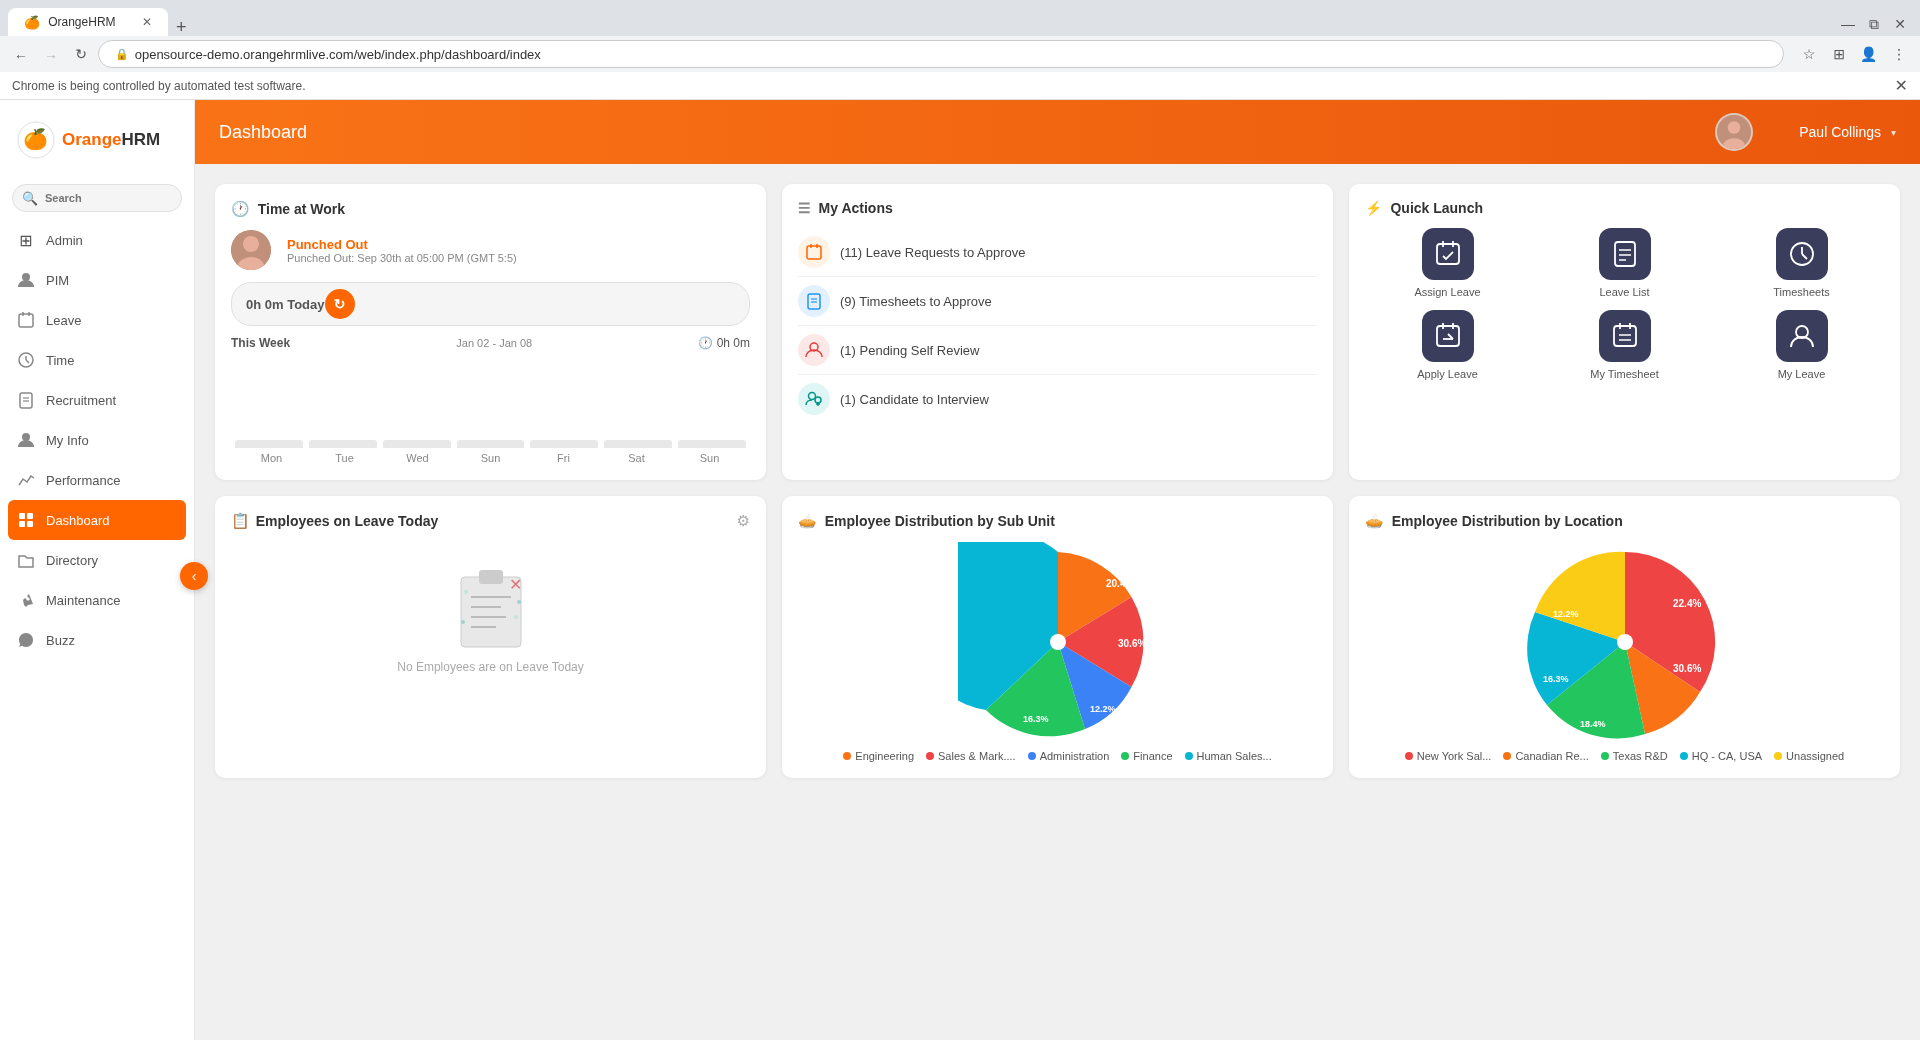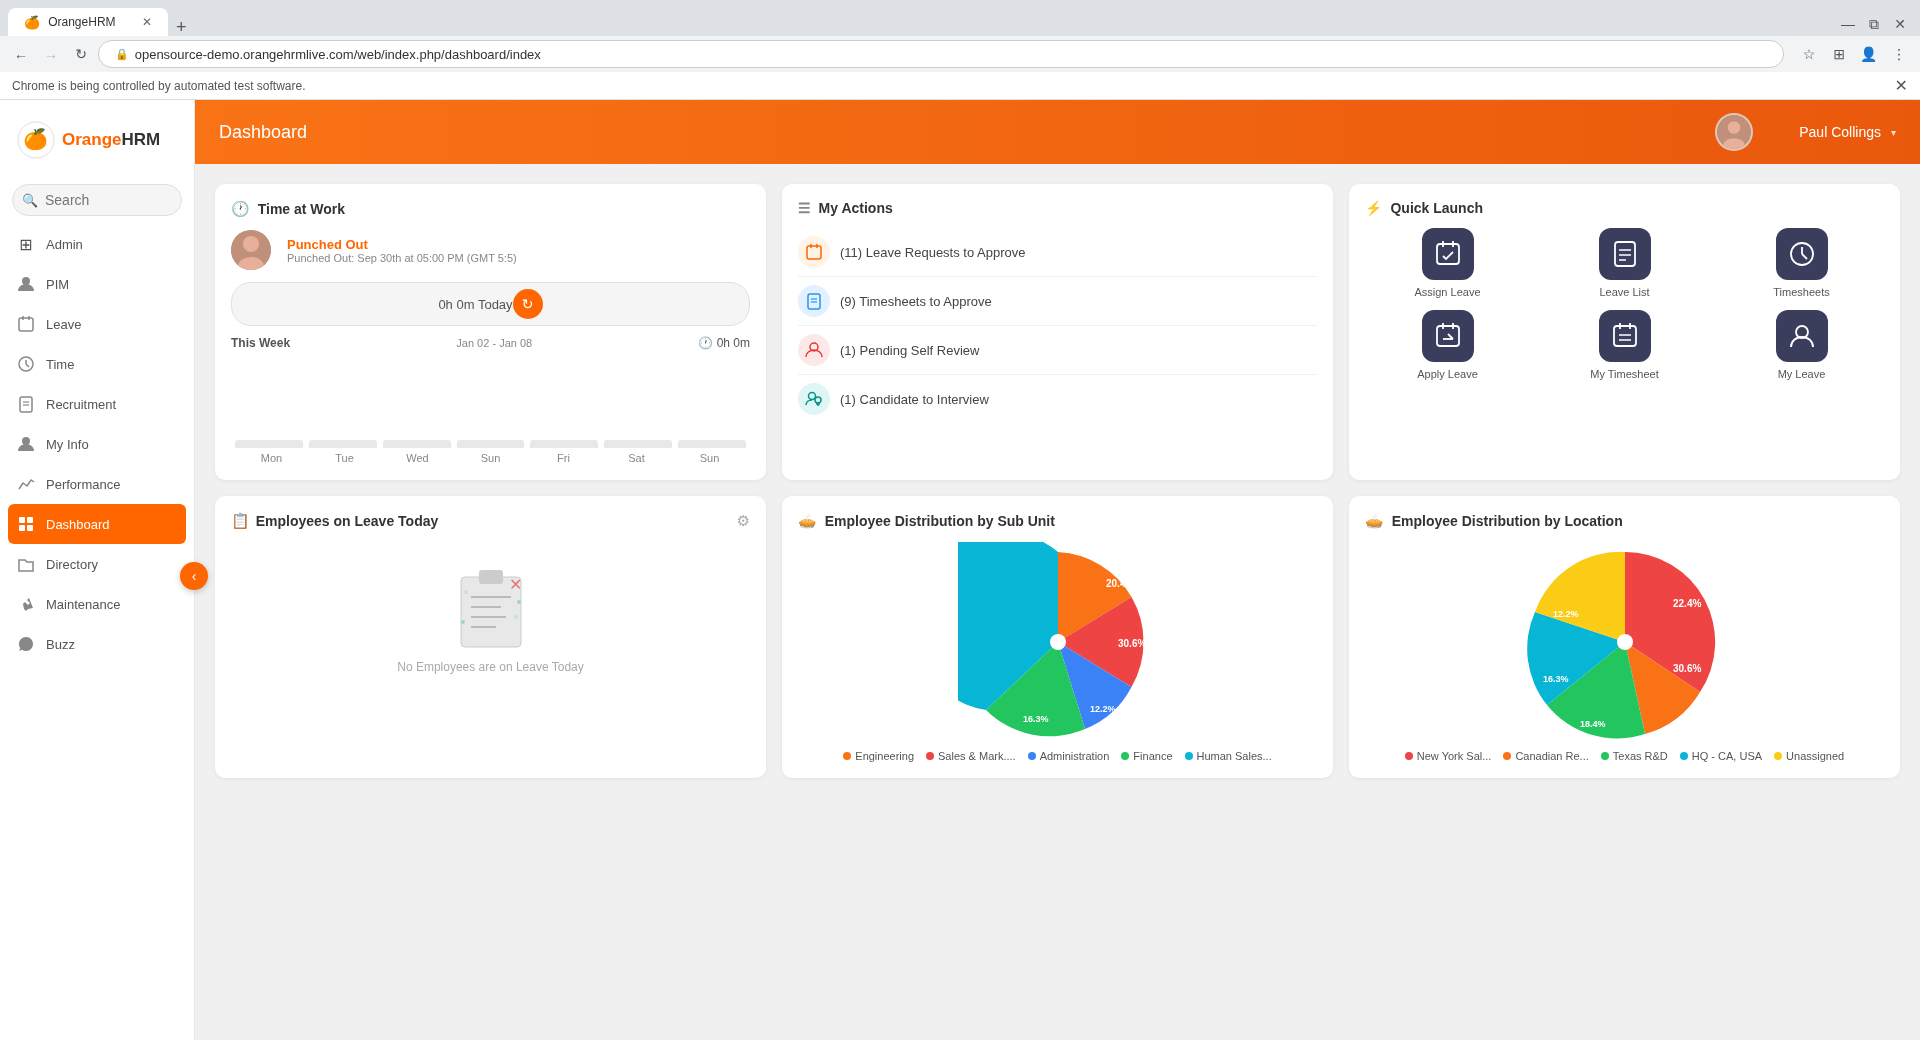--- a/index.html
+++ b/index.html
@@ -249,21 +249,22 @@
     .punch-bar {
       display: flex;
       align-items: center;
       background: #f5f5f5;
       border: 1px solid #e0e0e0;
       border-radius: 20px;
       padding: 6px 14px;
       font-size: 13px;
       color: #555;
       margin-bottom: 10px;
-      justify-content: center;
+      justify-content: flex-start;
+      font-weight: bold;
     }
     .punch-btn {
       width: 30px; height: 30px;
       background: #f60;
       border-radius: 50%;
       display: flex; align-items: center; justify-content: center;
       color: #fff;
       font-size: 16px;
       cursor: pointer;
     }
@@ -436,21 +437,21 @@
         <circle cx="20" cy="20" r="18" fill="#fff" stroke="#e0e0e0" stroke-width="1"></circle>
         <text x="20" y="26" text-anchor="middle" font-size="20">🍊</text>
       </svg>
       <span style="font-size:17px;font-weight:700;color:#333;">
         <span style="color:#f60;">Orange</span>HRM
       </span>
     </div>
 
     <div class="sidebar-search">
       <span class="search-icon-sidebar">🔍</span>
-      <input type="text" style="width: 100%; background: rgb(245, 245, 245); border: 1px solid rgb(224, 224, 224); border-radius: 20px; padding: 7px 12px 7px 32px; font-size: 14px; color: rgb(85, 85, 85); outline: none;" placeholder="Search">
+      <input type="text" style="width: 100%; background: rgb(245, 245, 245); border: 1px solid rgb(224, 224, 224); border-radius: 20px; padding: 7px 12px 7px 32px; font-size: 11px; color: rgb(85, 85, 85); outline: none; font-weight: bold;" placeholder="Search">
     </div>
 
     <nav class="sidebar-nav">
       <div class="nav-item">
         <span class="nav-icon">⊞</span>
         <span>Admin</span>
       </div>
       <div class="nav-item">
         <span class="nav-icon">
           <svg width="18" height="18" viewBox="0 0 18 18">

